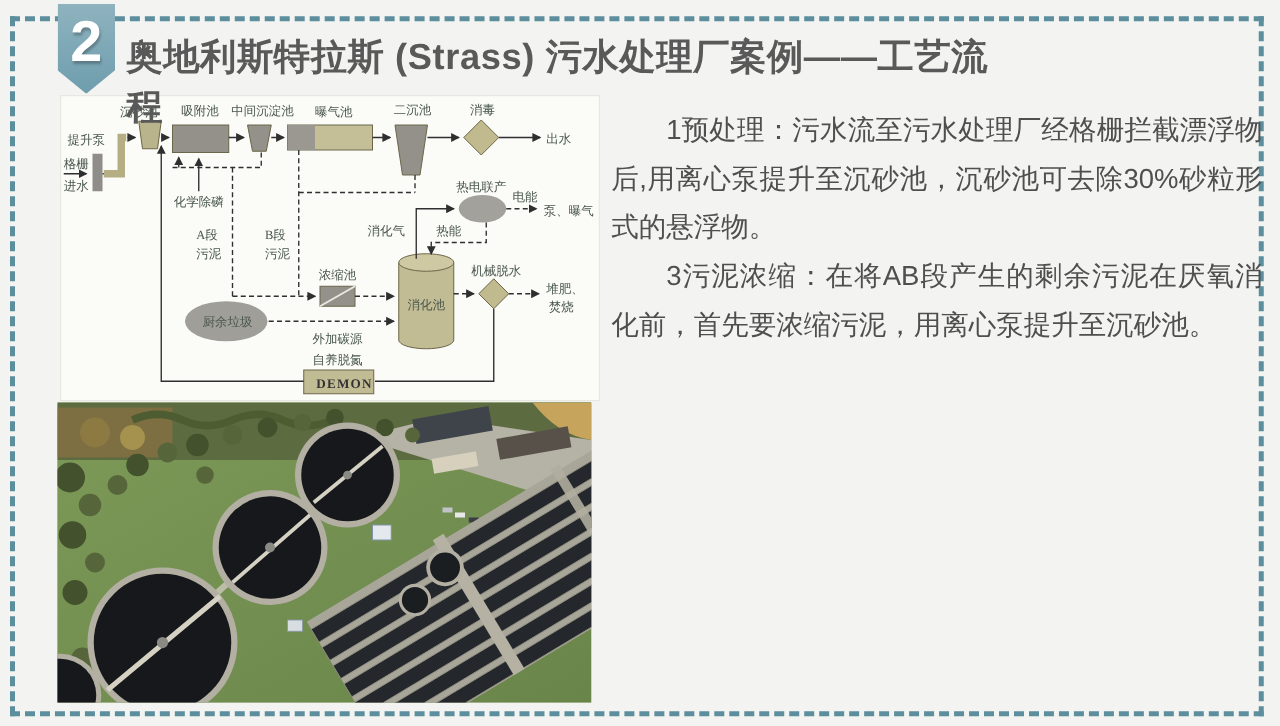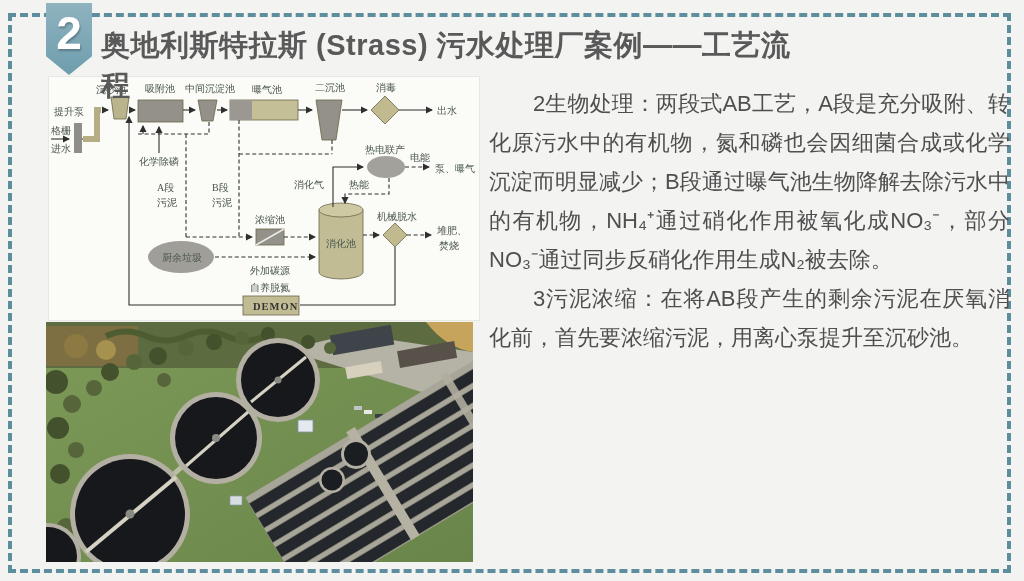--- a/index.html
+++ b/index.html
@@ -227,16 +227,16 @@
           <circle cx="286" cy="158" r="10.5" fill="#1b1e21"></circle>
       </g>
       <g>
         <rect x="252" y="98" width="15" height="12" fill="#e4e9ee" stroke="#7f93a6" stroke-width=".8"></rect>
         <rect x="184" y="174" width="12" height="9" fill="#d8dde2" stroke="#8a9aa8" stroke-width=".7"></rect>
       </g>
     </svg>
   </div>
 
   <div class="textcol">
-    <p>2生物处理：两段式AB工艺，A段是充分吸附、转化原污水中的有机物，氮和磷也会因细菌合成或化学沉淀而明显减少；B段通过曝气池生物降解去除污水中的有机物，NH₄⁺通过硝化作用被氧化成NO₃⁻，部分NO₃⁻通过同步反硝化作用生成N₂被去除。</p>
+    <p>1预处理：污水流至污水处理厂经格栅拦截漂浮物后,用离心泵提升至沉砂池，沉砂池可去除30%砂粒形式的悬浮物。</p>
     <p>3污泥浓缩：在将AB段产生的剩余污泥在厌氧消化前，首先要浓缩污泥，用离心泵提升至沉砂池。</p>
   </div>
 </div>
 
 </body></html>

